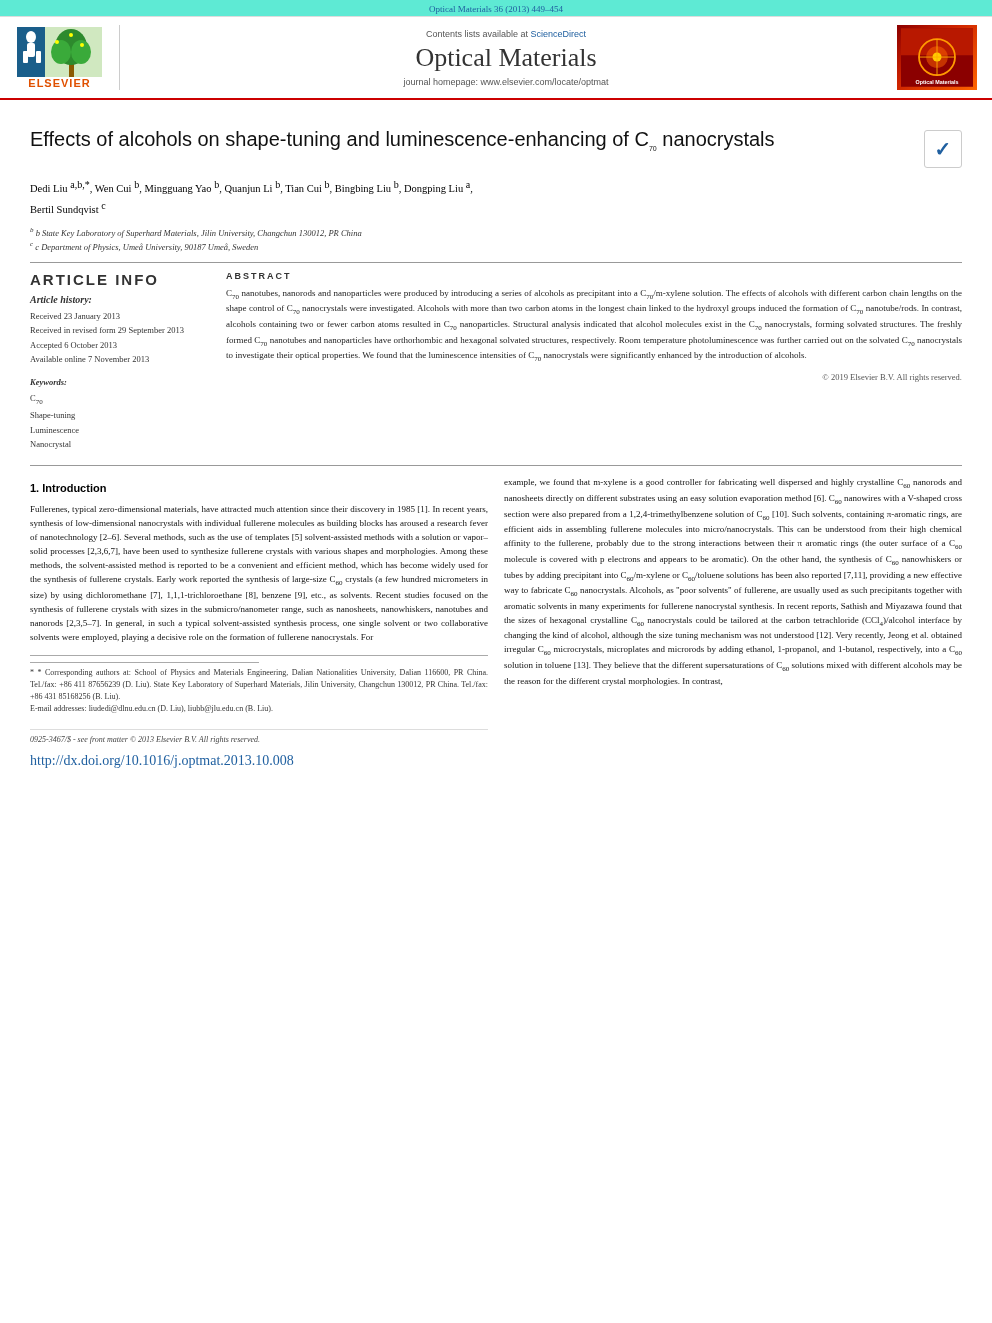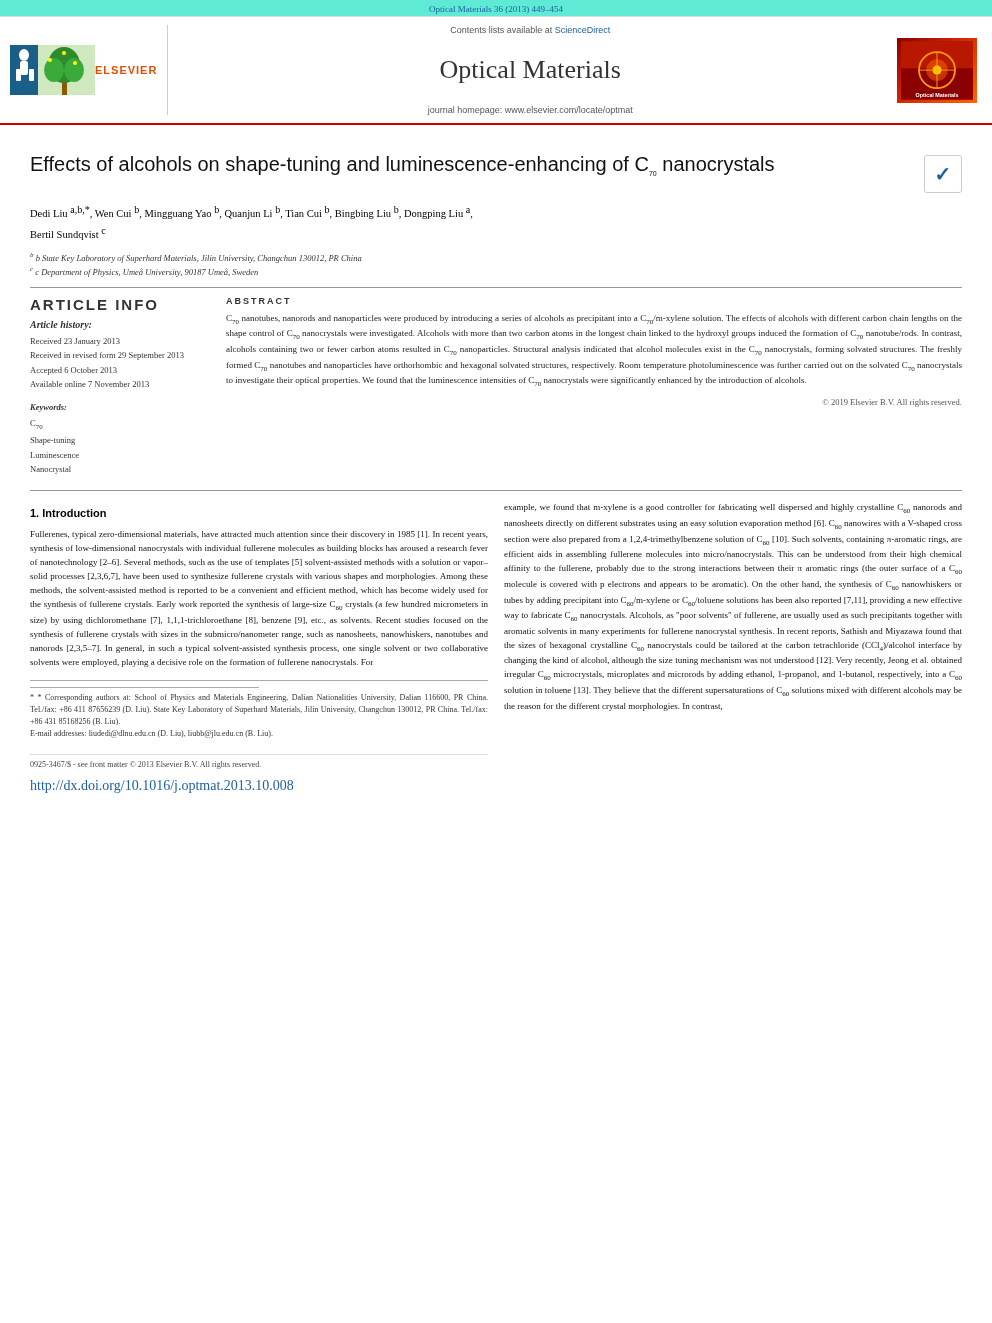--- a/index.html
+++ b/index.html
@@ -25,41 +25,42 @@
     
     .header-section {
       display: flex;
       align-items: stretch;
       border-bottom: 2px solid #c00;
       padding: 8px 10px;
       gap: 10px;
     }
     .elsevier-logo {
       display: flex;
-      flex-direction: row;
+      flex-direction: column;
       align-items: center;
       justify-content: center;
       min-width: 110px;
       border-right: 1px solid #ccc;
       padding-right: 10px;
     }
     .elsevier-logo .elsevier-text {
       font-size: 11px;
       color: #e05000;
       font-weight: bold;
       letter-spacing: 1px;
       font-family: Arial, sans-serif;
     }
 
     .header-center {
       flex: 1;
       display: flex;
       flex-direction: column;
       align-items: center;
-      gap: 20px;
+      justify-content: center;
+      gap: 4px;
     }
     .science-direct-link {
       font-size: 9px;
       color: #555;
       font-family: Arial, sans-serif;
     }
     .journal-title-main {
       font-size: 26px;
       font-family: 'Times New Roman', Times, serif;
       color: #333;
@@ -285,20 +286,21 @@
     
     .bottom-bar {
       margin-top: 14px;
       border-top: 1px solid #ddd;
       padding-top: 4px;
       font-size: 8px;
       color: #444;
       display: flex;
       justify-content: space-between;
       padding-bottom: 4px;
+      font-style: italic;
     }
     .doi-link {
       color: #2060a0;
       text-decoration: none;
     }
 
     sup { vertical-align: super; font-size: 7px; }
     sub { vertical-align: sub; font-size: 7px; }
 
     .highlight-blue { color: #2060a0; }

